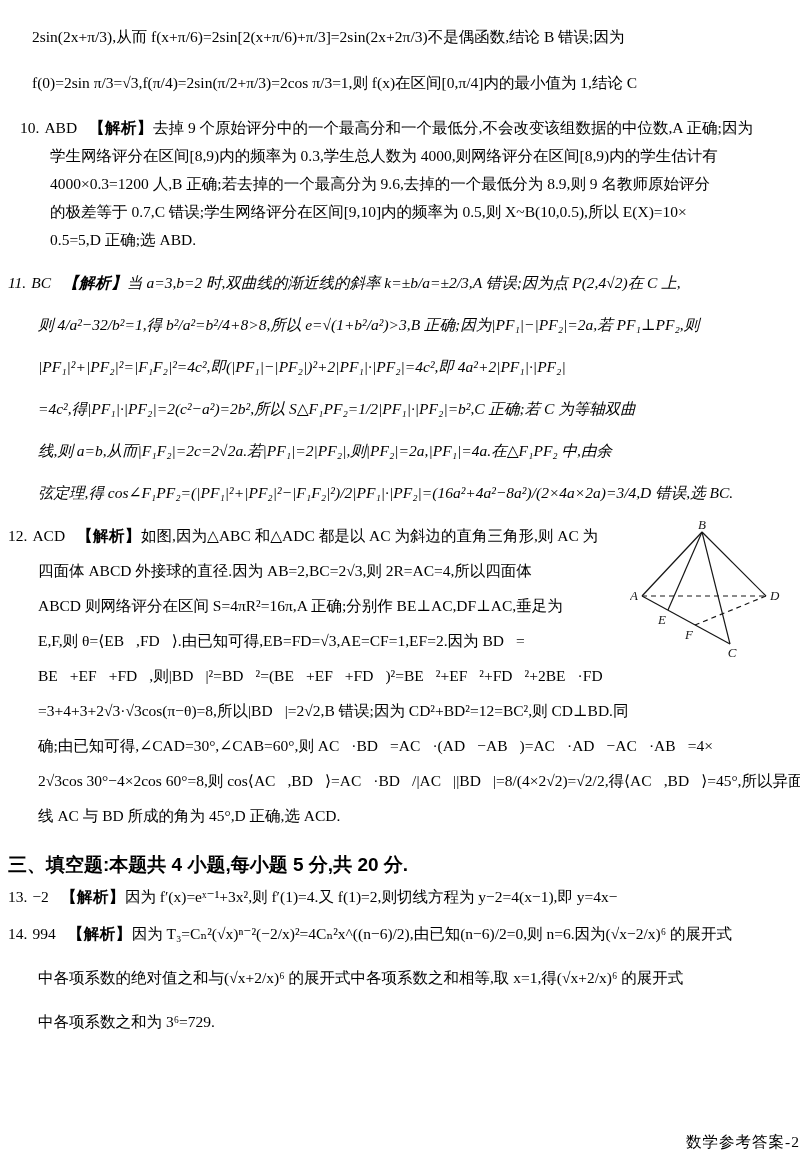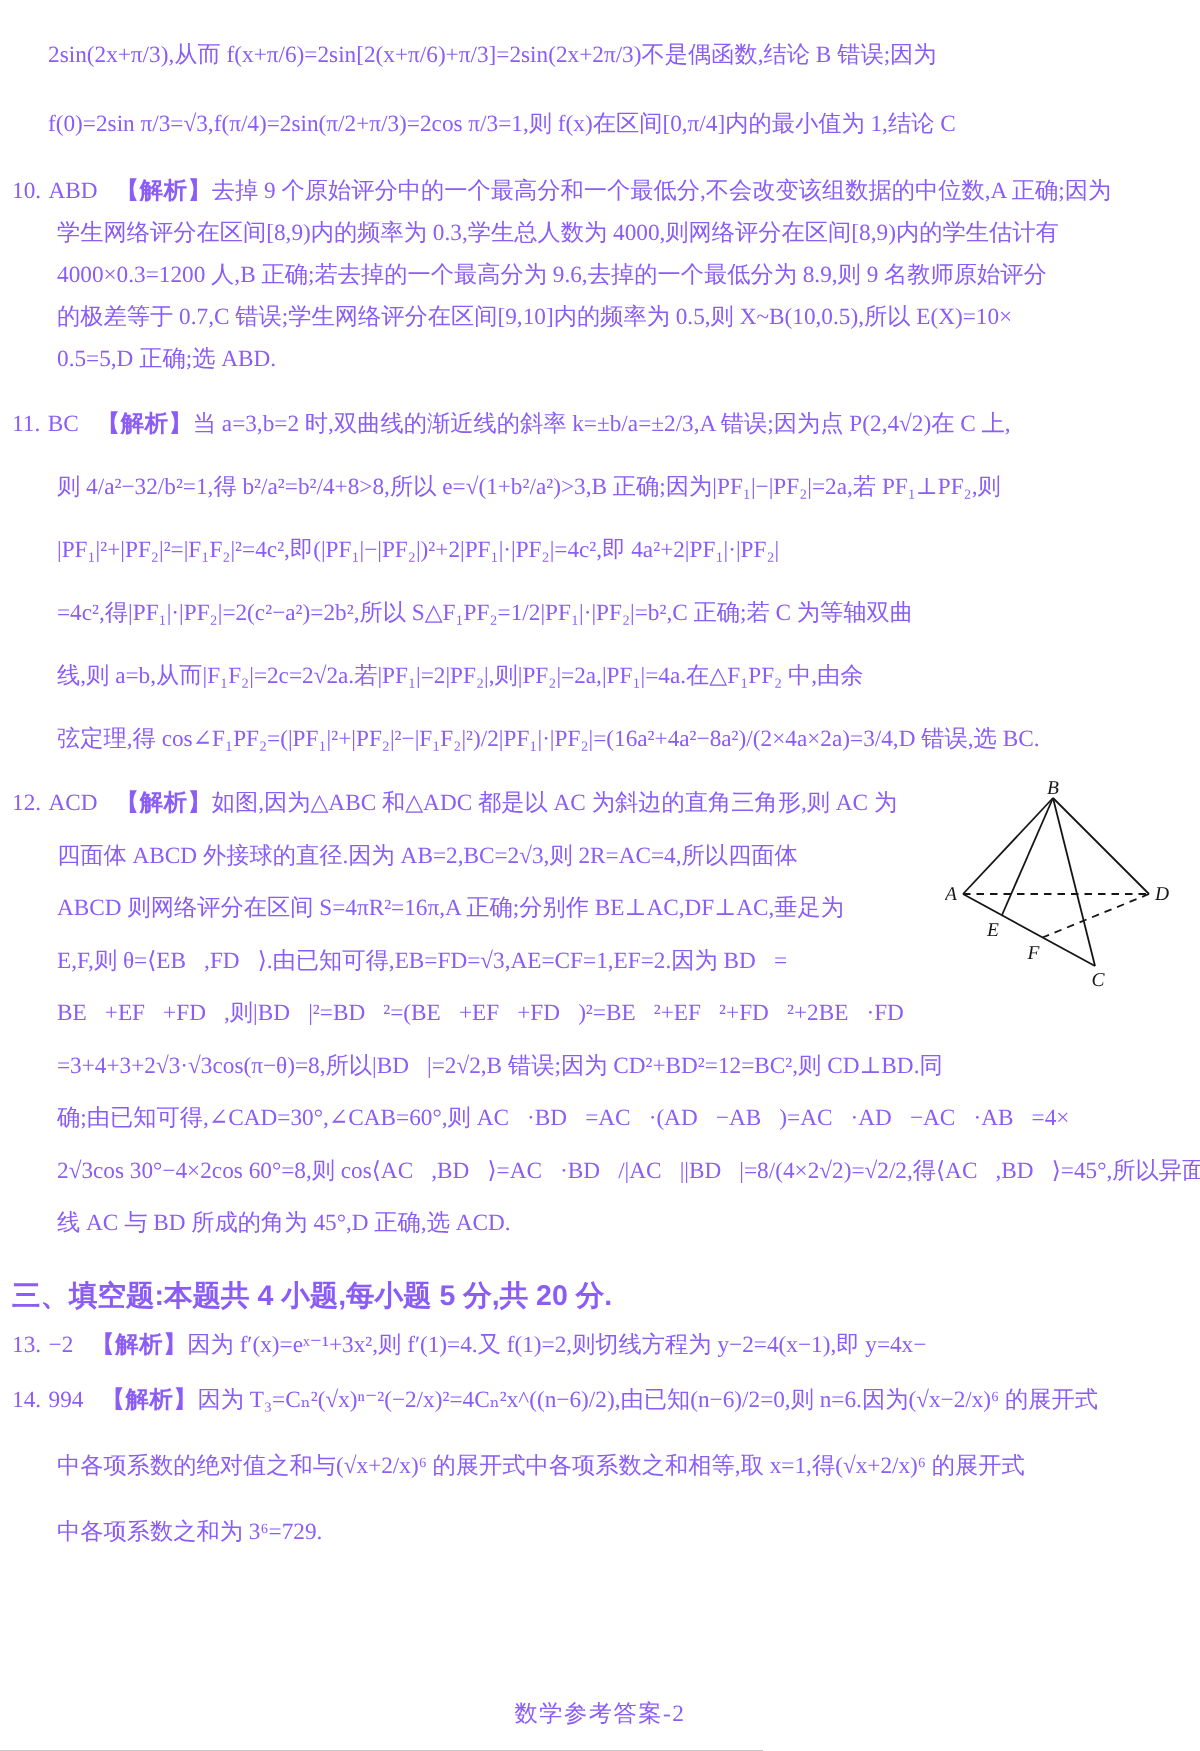--- a/index.html
+++ b/index.html
@@ -1,40 +1,40 @@
 <!DOCTYPE html>
 <html><head>
 <meta charset="utf-8">
 <style>
   html,body{margin:0;padding:0;background:#9a9a9a;}
   .page{
     position:relative;
     width:800px;height:1167px;
     margin:0 auto;
     background:#ffffff;
-    color:#8b5cf6;
+    color:#000000;
     font-family:"Liberation Serif","DejaVu Serif",serif;
     font-size:15.5px;
     overflow:hidden;
     box-sizing:border-box;
     padding:14px 8px 0 8px;
   }
   .l{white-space:nowrap;}
   .indent{padding-left:30px;}
   .cont .l{line-height:46px;padding-left:24px;}
   .item{margin:0;}
   .item .num{margin-right:5px;}
   .item .ans{margin-right:12px;}
   .tag{
     font-family:"Liberation Sans","DejaVu Sans",sans-serif;
     font-weight:bold;
     letter-spacing:0.5px;
   }
-  .it10 .l{line-height:28px;}
-  .it11 .l{line-height:42px;}
+  .it10 .l{line-height:28px;margin-left:12px;}
+  .it11 .l{line-height:42px;font-style:italic;}
   .it12 .l{line-height:35px;}
   .it13 .l{line-height:30px;}
   .it14 .l{line-height:44px;}
   .it10{margin-top:8px;}
   .it11{margin-top:8px;}
   .it12{margin-top:4px;}
   .section-header{
     font-family:"Liberation Sans","DejaVu Sans",sans-serif;
     font-weight:bold;
     font-size:19px;
@@ -50,21 +50,21 @@
   .fig-label{
     font-family:"Liberation Serif","DejaVu Serif",serif;
     font-style:italic;
     font-size:13px;
     fill:#161616;
   }
   .footer{
     position:absolute;
     left:0;bottom:14px;
     width:100%;
-    text-align:center;
+    text-align:right;
     font-size:15.5px;
     letter-spacing:1px;
   }
 </style>
 </head>
 <body>
 
 <div class="page">
 
   <div class="cont">

